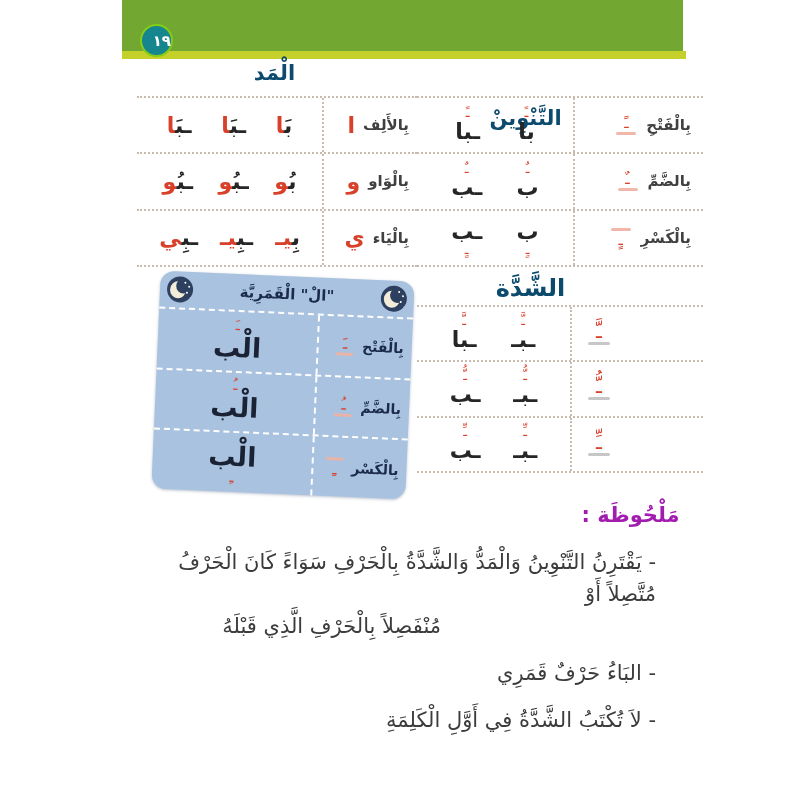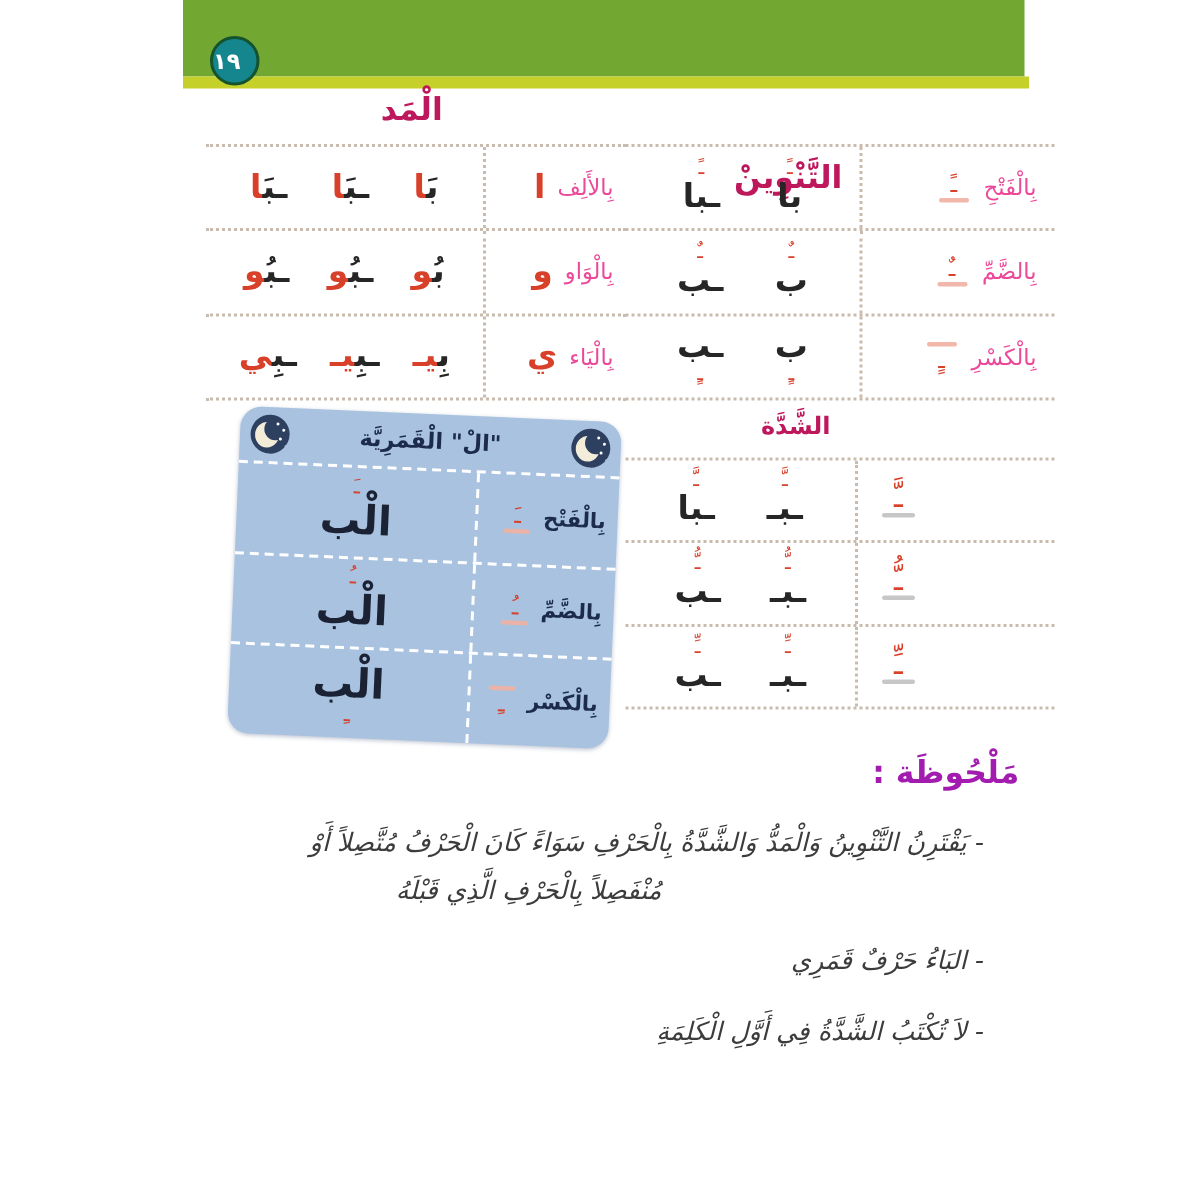--- a/index.html
+++ b/index.html
@@ -3,35 +3,35 @@
 <meta charset="utf-8">
 <style>
   * { margin:0; padding:0; box-sizing:border-box; }
   body { background:#ffffff; font-family:"DejaVu Sans", sans-serif; }
   #canvas { position:relative; width:800px; height:800px; background:#ffffff; overflow:hidden; }
 
   
   .greenbar { position:absolute; left:122px; top:0; width:561px; height:51px; background:#72a832; }
   .limestrip { position:absolute; left:122px; top:51px; width:564px; height:8px; background:#c5d02b; }
   .badge { position:absolute; left:140px; top:24px; width:33px; height:33px; border-radius:50%;
-           background:#15858e; color:#fff; display:flex; align-items:center; justify-content:flex-end;
-           font-size:15px; font-weight:bold; direction:rtl; border:2px solid #14532d; }
-
-  .sec-title { position:absolute; text-align:center; color:#be185d; font-weight:bold; direction:rtl; }
+           background:#15858e; color:#fff; display:flex; align-items:center; justify-content:flex-start;
+           font-size:15px; font-weight:bold; direction:rtl; border:2px solid #84cc16; }
+
+  .sec-title { position:absolute; text-align:center; color:#0c4a6e; font-weight:bold; direction:rtl; }
   #title-madd { left:222px; top:61px; width:105px; font-size:21px; }
   #title-tanwin { left:468px; top:58px; width:115px; font-size:21px;margin-top:48px; }
-  #title-shadda { left:478px; top:274px; width:105px; font-size:16px; }
+  #title-shadda { left:478px; top:274px; width:105px; font-size:24px; }
 
   
   .tbl { position:absolute; display:flex; flex-direction:column; direction:rtl;
          border-top:2px dotted #c9bcae; }
   .trow { flex:1; display:flex; direction:rtl; align-items:stretch; border-bottom:2px dotted #c9bcae; }
   .lblcol { display:flex; direction:rtl; align-items:center; justify-content:flex-start;
             gap:10px; border-left:2px dotted #c9bcae; padding:0 12px 0 4px; }
-  .lbl { color:#ec4899; font-size:15px; font-weight:normal; white-space:nowrap; }
+  .lbl { color:#404040; font-size:15px; font-weight:bold; white-space:nowrap; }
   .bigletter { color:#d8402a; font-size:22px; font-weight:bold; }
   .markbox { display:flex; flex-direction:column; align-items:center; gap:2px; }
   .markbox.below { flex-direction:column-reverse; }
   .mk { color:#d8402a; font-size:15px; line-height:14px; }
   .mk.big { font-size:20px; line-height:18px; }
   .mline { width:20px; height:3px; background:#f0b7aa; border-radius:2px; }
   .gline { width:22px; height:3px; background:#c7c7c7; border-radius:2px; }
   .cells { flex:1; display:flex; direction:rtl; justify-content:space-evenly; align-items:center; }
   .cell { display:flex; flex-direction:column; align-items:center; justify-content:center; line-height:1; }
   .cell.below { flex-direction:column-reverse; }
@@ -66,21 +66,21 @@
   .qmline { width:18px; height:3px; background:#e9b3a8; border-radius:2px; }
   .qcell { flex:1; display:flex; flex-direction:column; align-items:center; justify-content:center; line-height:1; }
   .qcell.below { flex-direction:column-reverse; }
   .qcell .lt { color:#1b2233; font-size:27px; }
   .qcell .cm { font-size:14px; }
 
   
   #note-heading { position:absolute; left:548px; top:503px; width:165px; text-align:center;
                   color:#a21caf; font-size:21px; font-weight:bold; direction:rtl; }
   #notes { position:absolute; left:148px; top:546px; width:508px; direction:rtl;
-           color:#3c3c3c; font-size:17px; text-align:right;font-style:italic; }
+           color:#3c3c3c; font-size:21px; text-align:right; }
   .nline { line-height:32px; }
   .indent2 { padding-right:215px;text-align:right; }
   .nb { margin-top:15px; }
 </style>
 </head>
 <body>
 
 <div id="canvas">
 
   <div class="greenbar"></div>

